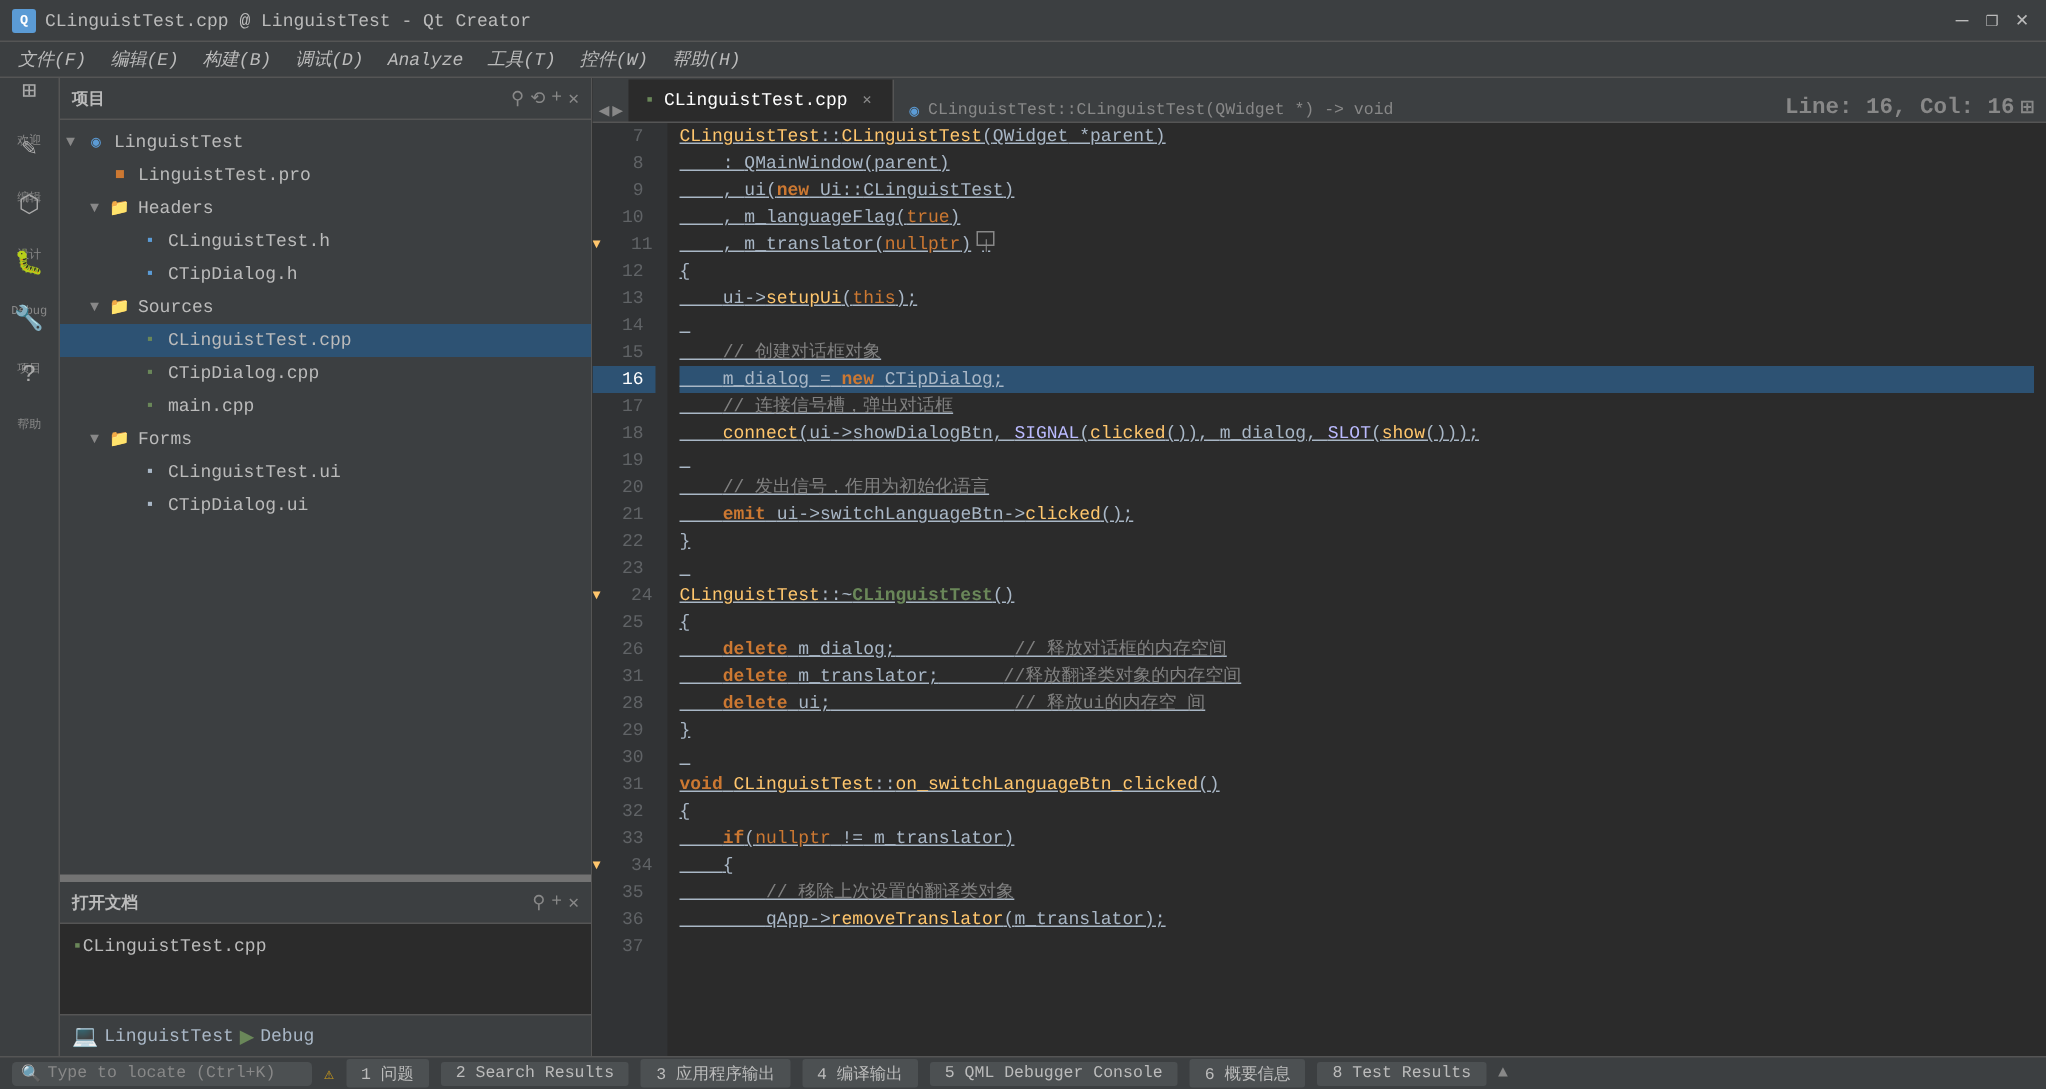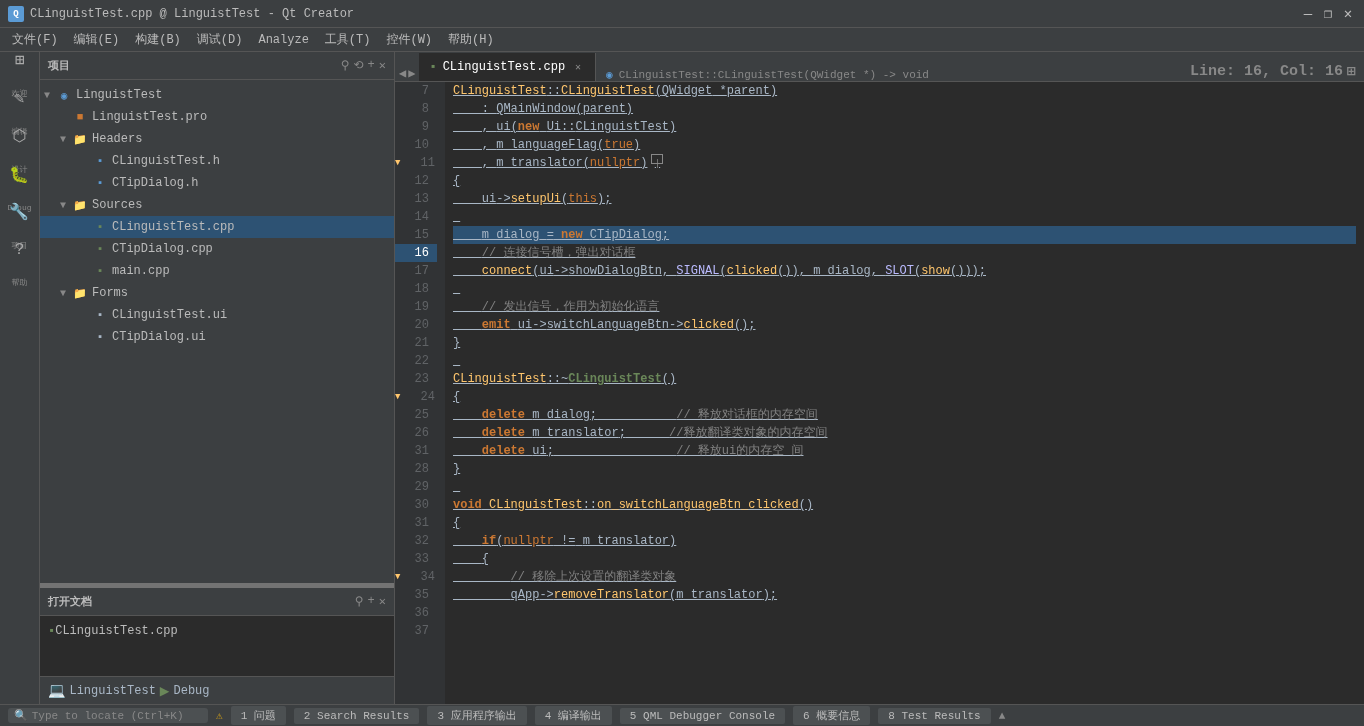--- a/index.html
+++ b/index.html
@@ -62,20 +62,21 @@
 
     
     .menu-bar {
       background: #3c3f41;
       height: 24px;
       display: flex;
       align-items: center;
       padding: 0 4px;
       border-bottom: 1px solid #555;
       flex-shrink: 0;
+      font-style: italic;
     }
     .menu-item {
       padding: 2px 8px;
       color: #bbbbbb;
       font-size: 12px;
       cursor: pointer;
     }
     .tab-close {
       font-size: 10px;
       color: #888;
@@ -628,20 +629,23 @@
         <div class="code-line">
           <span class="punc">{</span>
         </div>
 
         <div class="code-line">
           <span>    </span><span class="var">ui</span><span class="op">-&gt;</span><span class="fn">setupUi</span><span class="punc">(</span><span class="kw2">this</span><span class="punc">);</span>
         </div>
 
         <div class="code-line"><span> </span></div>
 
+        <div class="code-line">
+          <span>    </span><span class="cmt-zh">// 创建对话框对象</span>
+        </div>
 
         <div class="code-line" style="background:#2d5273;">
           <span>    </span><span class="var">m_dialog</span><span> </span><span class="op">=</span><span> </span><span class="kw">new</span><span> </span><span class="cls">CTipDialog</span><span class="punc">;</span>
         </div>
 
         <div class="code-line">
           <span>    </span><span class="cmt-zh">// 连接信号槽，弹出对话框</span>
         </div>
 
         <div class="code-line">

